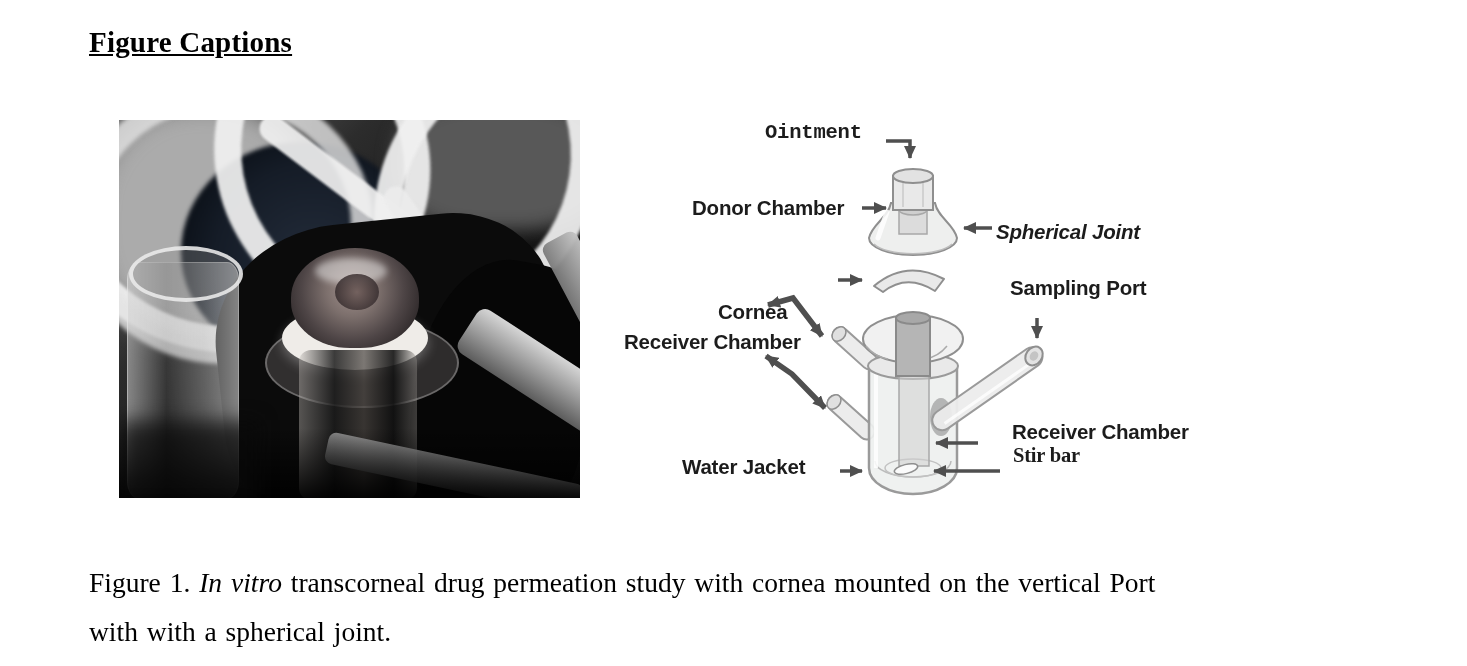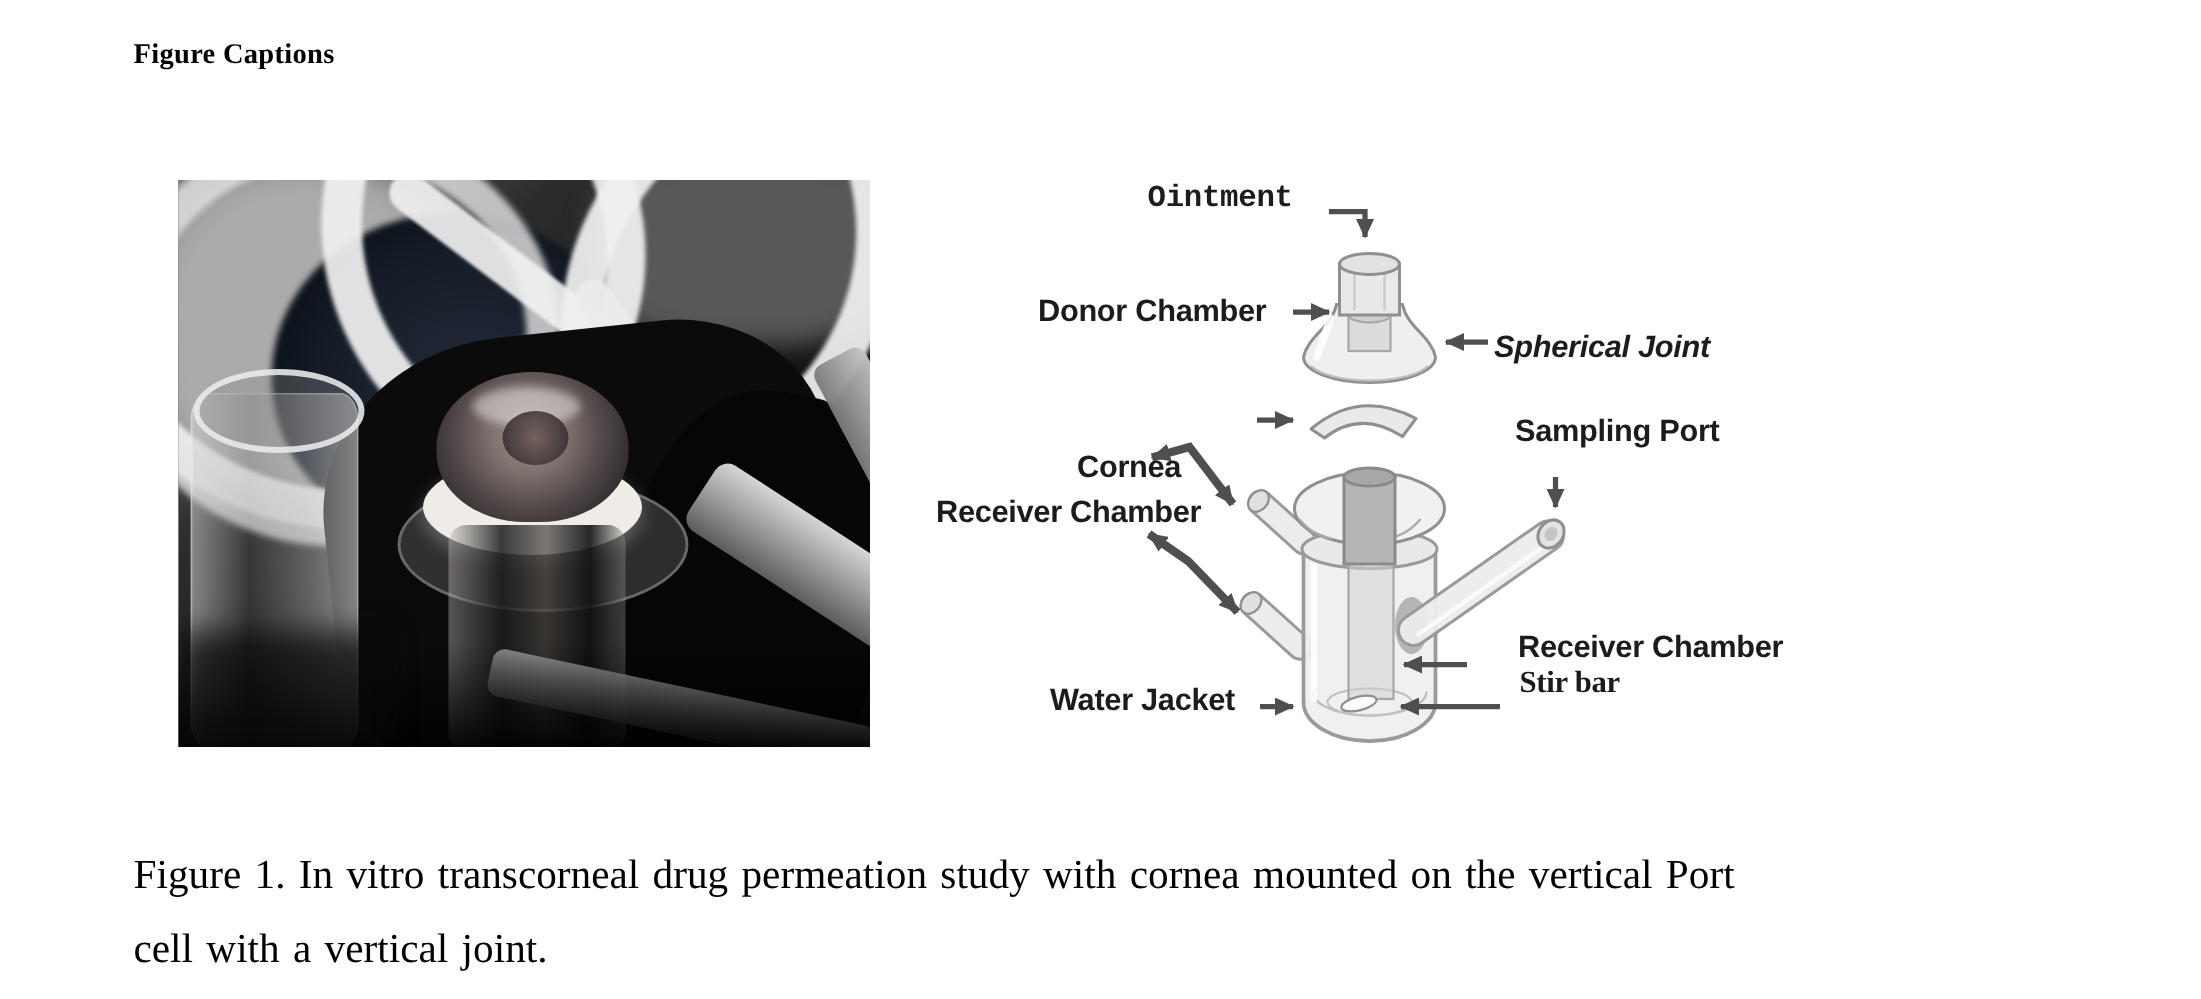--- a/index.html
+++ b/index.html
@@ -1,25 +1,25 @@
 <!DOCTYPE html>
 <html><head>
 <meta charset="utf-8">
 <style>
   html,body{margin:0;padding:0;background:#ffffff;}
   body{width:1467px;height:666px;position:relative;overflow:hidden;
        font-family:"Liberation Serif", serif;color:#000;}
   .abs{position:absolute;}
   
-  .heading{left:89px;top:26px;font-size:19px;font-weight:bold;letter-spacing:.2px;}
+  .heading{left:89px;top:26px;font-size:29px;font-weight:bold;letter-spacing:.2px;text-decoration:underline;}
   .cap-line{left:89px;font-size:27.5px;white-space:nowrap;word-spacing:2px;}
   .cap1{top:567px;}
   .cap2{top:616px;}
   .cap-bold{font-weight:normal;}
-  .cap-italic{}
+  .cap-italic{font-style:italic;}
   
   .dlabel{position:absolute;font-family:"Liberation Sans", sans-serif;
           font-size:20.5px;font-weight:600;color:#1c1c1c;white-space:nowrap;
           letter-spacing:-0.2px;}
   
   .photo{left:119px;top:120px;width:461px;height:378px;overflow:hidden;
          background:#181818;}
   .photo .abs{position:absolute;}
   .ring{border-radius:50%;border-style:solid;border-color:rgba(240,240,240,.93);
         filter:blur(1.5px);}
@@ -131,20 +131,20 @@
   </g>
 </svg>
 
 <div class="dlabel" style="left:765px;top:121px;font-family:Liberation Mono, monospace;">Ointment</div>
 <div class="dlabel" style="left:692px;top:196px;text-align:right;">Donor Chamber</div>
 <div class="dlabel" style="left:996px;top:220px;font-style:italic;">Spherical Joint</div>
 <div class="dlabel" style="left:718px;top:255px;margin-top:45px;">Cornea</div>
 <div class="dlabel" style="left:1010px;top:276px;">Sampling Port</div>
 <div class="dlabel" style="left:624px;top:330px;">Receiver Chamber</div>
 <div class="dlabel" style="left:1012px;top:420px;">Receiver Chamber</div>
-<div class="dlabel" style="left:700px;top:455px;">Water Jacket</div>
+<div class="dlabel" style="left:682px;top:455px;">Water Jacket</div>
 <div class="dlabel" style="left:1013px;top:444px;font-family:Liberation Serif, serif;">Stir bar</div>
 
 <div class="abs cap-line cap1">
   <span class="cap-bold">Figure 1.</span>
   <span class="cap-italic">In vitro</span><span> transcorneal drug permeation study with cornea mounted on the vertical Port</span>
 </div>
-<div class="abs cap-line cap2">cell with a vertical joint.</div>
+<div class="abs cap-line cap2">with with a spherical joint.</div>
 
 </body></html>

